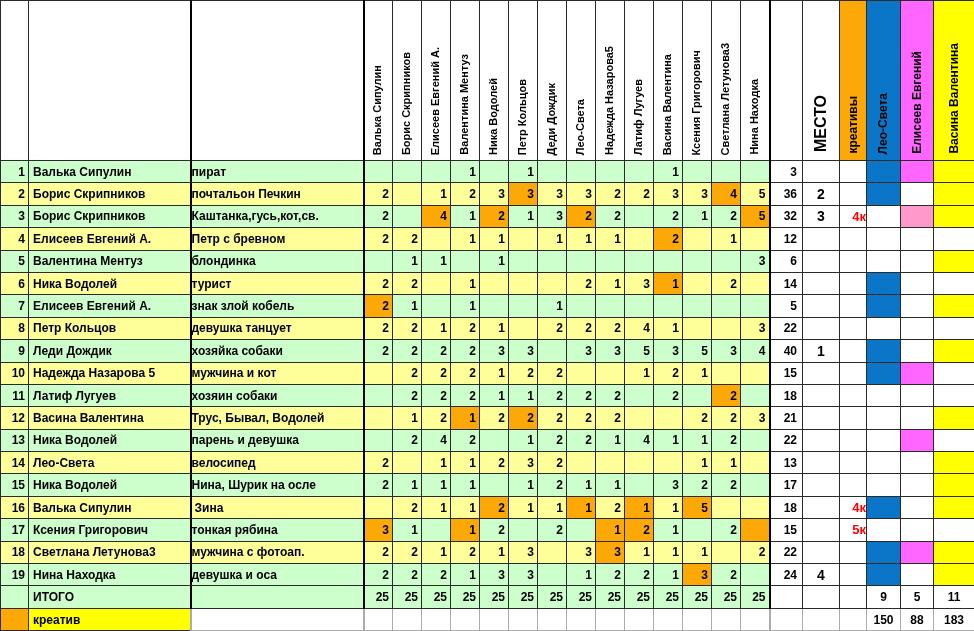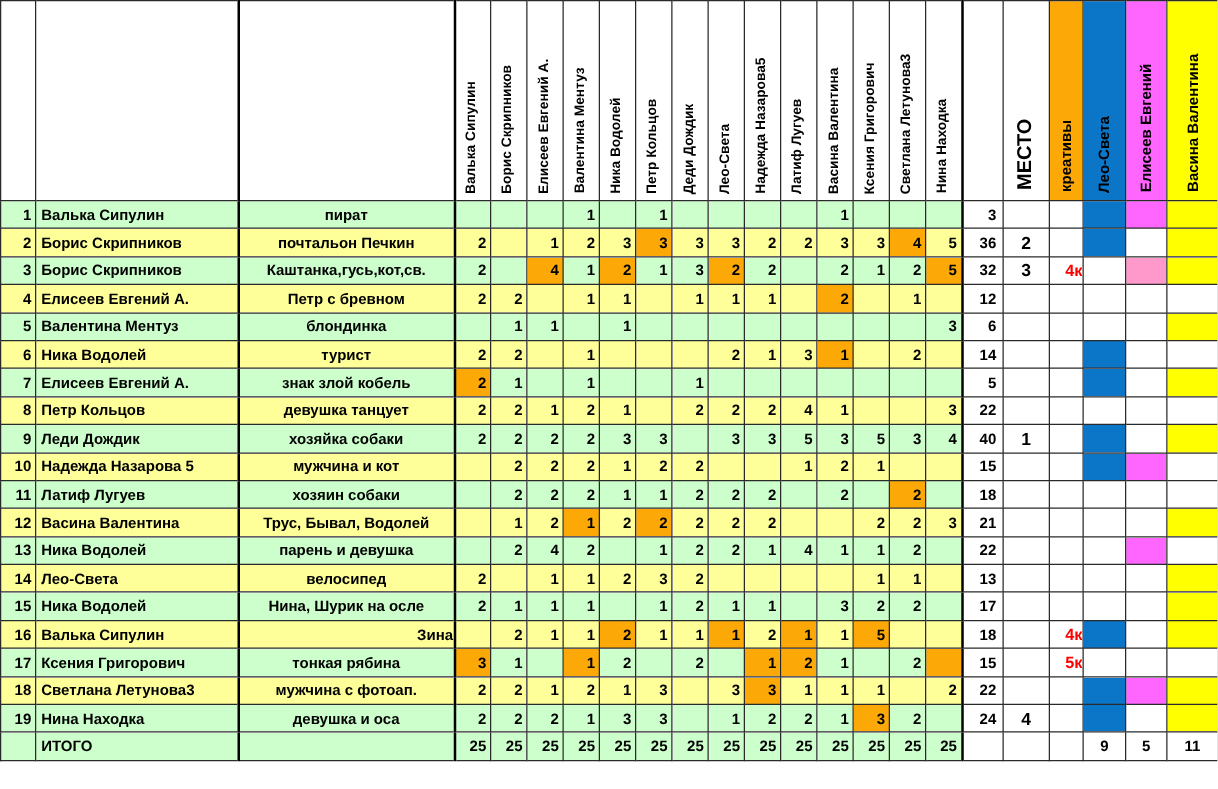--- a/index.html
+++ b/index.html
@@ -28,22 +28,22 @@
   td.bg-blue {background:var(--blue) !important;}
   td.bg-magenta {background:var(--magenta) !important;}
   td.bg-pink {background:var(--pink) !important;}
   td.bg-yellow {background:var(--yellow) !important;}
   th.bg-orange {background:var(--header_orange);}
   th.bg-blue {background:var(--blue);}
   th.bg-magenta {background:var(--magenta);}
   th.bg-yellow {background:var(--yellow);}
   .rownum {text-align:right; padding-right:3px;}
   .namecell {text-align:left; padding-left:4px;}
-  .entrycell {text-align:center;}
-  .entrycell.left {text-align:right; padding-left:3px;}
+  .entrycell {text-align:left;}
+  .entrycell.left {text-align:left; padding-left:3px;}
   .votecell {text-align:right; padding-right:3px;}
   .sumcell {text-align:right; padding-right:5px;}
   .placecell {text-align:center; font-size:14px;}
   .crecell {text-align:right; font-size:13px; color:var(--creative_red);}
   .cnt {text-align:center;}
   .thickL {border-left:2px solid #000;}
   .lightb {border-color:#ababab;}
 </style>
 </head>
 <body>
@@ -634,15 +634,40 @@
           <td class="votecell">25</td>
           <td class="votecell">25</td>
           <td class="votecell">25</td>
           <td class="w thickL"></td>
           <td class="w"></td>
           <td class="w"></td>
           <td class="cnt w">9</td>
           <td class="cnt w">5</td>
           <td class="cnt w">11</td>
         </tr>
+        <tr>
+          <td class="or"></td>
+          <td class="namecell bg-yellow">креатив</td>
+          <td class="w lightb thickL"></td>
+          <td class="w lightb thickL"></td>
+          <td class="w lightb"></td>
+          <td class="w lightb"></td>
+          <td class="w lightb"></td>
+          <td class="w lightb"></td>
+          <td class="w lightb"></td>
+          <td class="w lightb"></td>
+          <td class="w lightb"></td>
+          <td class="w lightb"></td>
+          <td class="w lightb"></td>
+          <td class="w lightb"></td>
+          <td class="w lightb"></td>
+          <td class="w lightb"></td>
+          <td class="w lightb"></td>
+          <td class="w lightb thickL"></td>
+          <td class="w lightb"></td>
+          <td class="w lightb"></td>
+          <td class="cnt w lightb">150</td>
+          <td class="cnt w lightb">88</td>
+          <td class="cnt w lightb">183</td>
+        </tr>
       </tbody>
   </table>
 </div>
 
 </body></html>

